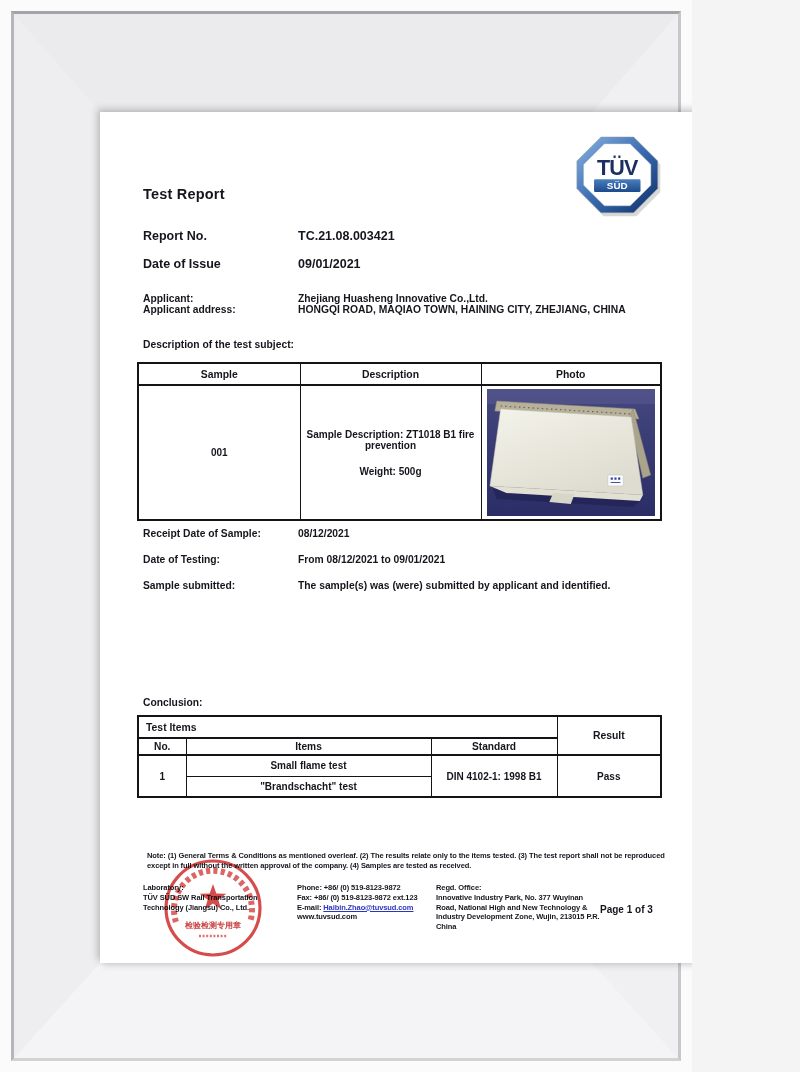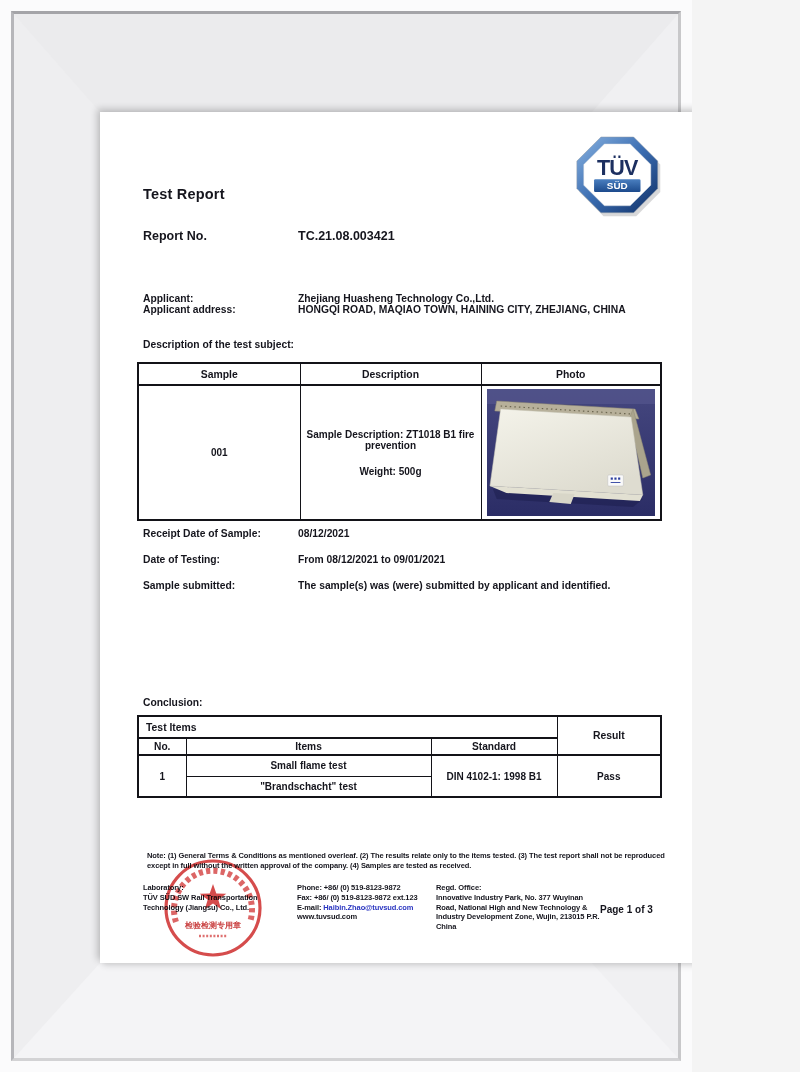--- a/index.html
+++ b/index.html
@@ -57,21 +57,21 @@
   .t2 .row-data td { height:21px;margin-left:15px; }
 
   
   .note { position:absolute; left:47px; top:739px; width:520px; font-size:7.5px; font-weight:bold; line-height:9.6px; letter-spacing:-.1px; }
   .note div { white-space:nowrap; }
   .fcol { position:absolute; top:771px; font-size:7.5px; font-weight:bold; line-height:9.8px; letter-spacing:-.1px; }
   .fcol div { white-space:nowrap; }
   #fcol1 { left:43px; }
   #fcol2 { left:197px; }
   #fcol3 { left:336px; }
-  .email-link { color:#2a35c0; }
+  .email-link { color:#2a35c0; text-decoration:underline; }
   .page-num { position:absolute; left:500px; top:792px; font-size:10px; font-weight:bold; }
 
   .logo-svg { position:absolute; left:476px; top:24px; width:86px; height:82px; }
   .stamp-svg { position:absolute; left:61px; top:744px; width:104px; height:104px; mix-blend-mode:multiply; opacity:.92; z-index:3; }
 </style>
 </head>
 <body>
 
 <div class="canvas">
   <div class="frame-line"></div>
@@ -98,23 +98,27 @@
       <rect x="21" y="50" width="54" height="15" rx="1.5" fill="url(#lgBand)"></rect>
       <text x="48" y="61.5" font-size="11.5" font-weight="bold" fill="#ffffff" text-anchor="middle">SÜD</text>
     </svg>
 
     <div class="t-title">Test Report</div>
 
     <div class="kv kv-lg" style="top:117px">
       <span class="lab">Report No.</span>
       <span class="val">TC.21.08.003421</span>
     </div>
+    <div class="kv kv-lg" style="top:145px">
+      <span class="lab">Date of Issue</span>
+      <span class="val">09/01/2021</span>
+    </div>
     <div class="kv kv-sm" style="top:181px">
       <span class="lab">Applicant:</span>
-      <span class="val">Zhejiang Huasheng Technology Co.,Ltd.</span>
+      <span class="val">Zhejiang Huasheng Innovative Co.,Ltd.</span>
     </div>
     <div class="kv kv-sm" style="top:192px">
       <span class="lab">Applicant address:</span>
       <span class="val">HONGQI ROAD, MAQIAO TOWN, HAINING CITY, ZHEJIANG, CHINA</span>
     </div>
 
     <div class="sec-heading" style="top:227px">Description of the test subject:</div>
 
     <table class="t1">
       <colgroup>

